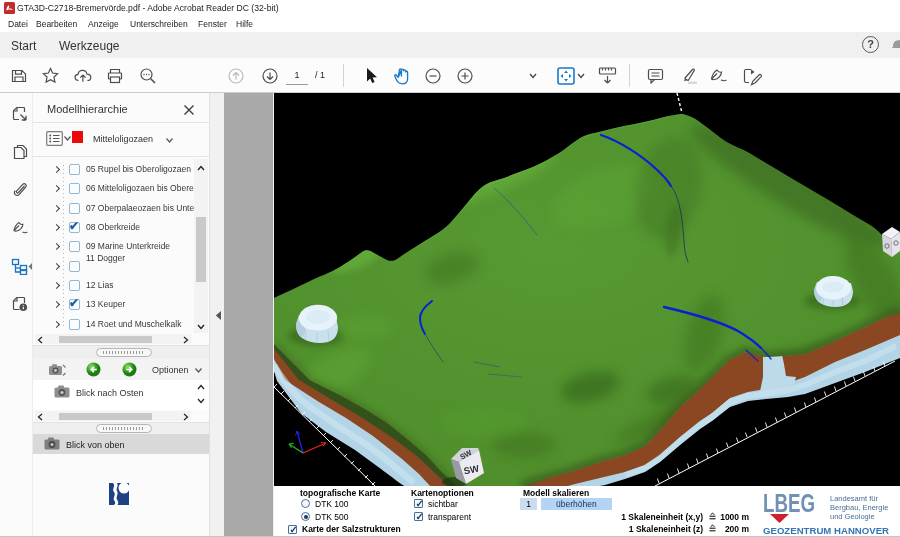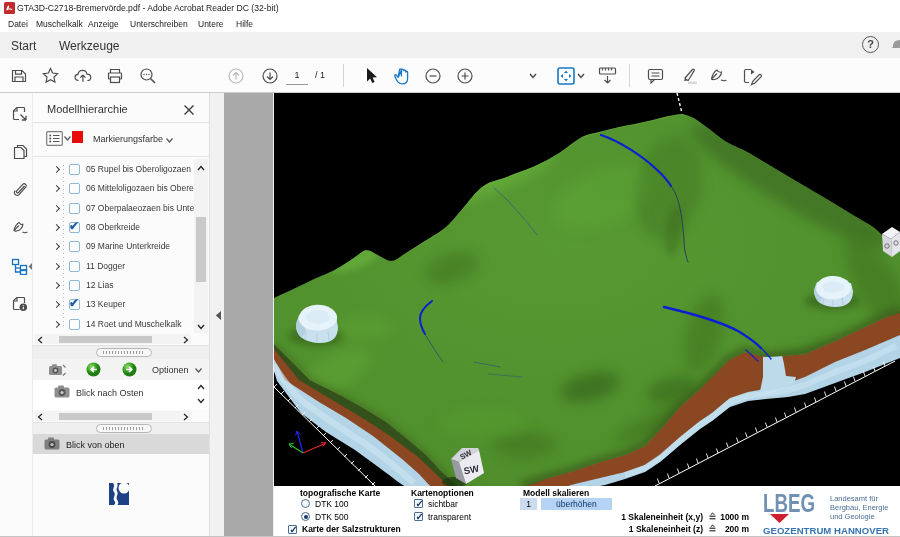--- a/index.html
+++ b/index.html
@@ -52,24 +52,24 @@
 <div id="title" class="abs">
   <svg class="abs" style="left:4px;top:2px" width="11" height="12" viewBox="0 0 11 12">
     <rect x="0" y="0" width="11" height="12" rx="1.5" fill="#c22b2b"></rect>
     <path d="M2.2 8.5 C2.6 6.4 3.4 3.4 4.6 3.4 C5.6 3.4 5.2 5.4 4.4 6.6 C5.6 6.3 7.6 6.4 8.2 7.2 C8.8 8 7.4 8.3 6.2 7.6 C5 7 3 8 2.2 8.5 Z" fill="#fff"></path>
   </svg>
   <div class="txt">GTA3D-C2718-Bremervörde.pdf - Adobe Acrobat Reader DC (32-bit)</div>
 </div>
 
 <div id="menu" class="abs">
   <span style="left:8px">Datei</span>
-  <span style="left:36px">Muschelkalk</span>
+  <span style="left:36px">Bearbeiten</span>
   <span style="left:88px">Anzeige</span>
   <span style="left:130px">Unterschreiben</span>
-  <span style="left:198px">Untere</span>
+  <span style="left:198px">Fenster</span>
   <span style="left:236px">Hilfe</span>
 </div>
 
 <div id="tabbar" class="abs">
   <span class="tab" style="left:11px;top:7px">Start</span>
   <span class="tab" style="left:59px;top:7px">Werkzeuge</span>
 </div>
 <div id="qmark" class="abs">?</div>
 <svg class="abs" style="left:891px;top:37px" width="9" height="14" viewBox="0 0 9 14">
   <path d="M2 10 C2 5 4 4 6 3.4 L9 3 L9 11 L0.5 11 Z" fill="#9a9a9a"></path>
@@ -236,21 +236,21 @@
     <rect x="0.7" y="0.7" width="15.6" height="13.6" rx="1" stroke="#7c7c7c" stroke-width="1.2"></rect>
     <circle cx="4.2" cy="4.5" r="1" fill="#555"></circle>
     <circle cx="4.2" cy="7.5" r="1" fill="#555"></circle>
     <circle cx="4.2" cy="10.5" r="1" fill="#555"></circle>
     <path d="M7 4.5 H13.5 M7 7.5 H13.5 M7 10.5 H13.5" stroke="#555" stroke-width="1.1"></path>
   </svg>
   <svg class="abs" style="left:31px;top:43px" width="7" height="5" viewBox="0 0 7 5">
       <path d="M0.5 0.5 L3.5 4 L6.5 0.5" fill="none" stroke="#555" stroke-width="1.2"></path>
     </svg>
   <div class="abs" style="left:39px;top:38px;width:11px;height:12px;background:#ea0a0a"></div>
-  <div class="abs" style="left:60px;top:41px;font-size:9px;color:#333">Markierungsfarbe</div>
+  <div class="abs" style="left:60px;top:41px;font-size:9px;color:#333">Mitteloligozaen</div>
   <svg class="abs" style="left:133px;top:45px" width="7" height="5" viewBox="0 0 7 5">
       <path d="M0.5 0.5 L3.5 4 L6.5 0.5" fill="none" stroke="#555" stroke-width="1.2"></path>
     </svg>
   <div class="hline" style="top:63px"></div>
 
   <div id="tree" class="abs" style="left:0;top:66px;width:161px;height:175px;overflow:hidden">
     <div class="abs" style="left:30px;top:6px;width:1px;height:164px;background:repeating-linear-gradient(180deg,#bbb 0 1px,transparent 1px 4px)"></div>
     <div class="chev" style="left:21px;top:8px"></div>  
       <div class="cbx" style="left:36px;top:5px"></div>  
       <div class="lbl" style="left:53px;top:5px">05 Rupel bis Oberoligozaen</div>
@@ -261,21 +261,21 @@
       <div class="cbx" style="left:36px;top:44px"></div> 
       <div class="lbl" style="left:53px;top:44px">07 Oberpalaeozaen bis Untere</div>
     <div class="chev" style="left:21px;top:66px"></div> 
       <div class="cbx ckd" style="left:36px;top:63px"></div> 
       <div class="lbl" style="left:53px;top:63px">08 Oberkreide</div>
     <div class="chev" style="left:21px;top:85px"></div> 
       <div class="cbx" style="left:36px;top:82px"></div> 
       <div class="lbl" style="left:53px;top:82px">09 Marine Unterkreide</div>
     <div class="chev" style="left:21px;top:105px"></div>
       <div class="cbx" style="left:36px;top:102px"></div>
-      <div class="lbl" style="left:53px;top:102px">11 Dogger</div>
+      <div class="lbl" style="left:53px;top:94px">11 Dogger</div>
     <div class="chev" style="left:21px;top:124px"></div>
       <div class="cbx" style="left:36px;top:121px"></div>
       <div class="lbl" style="left:53px;top:121px">12 Lias</div>
     <div class="chev" style="left:21px;top:143px"></div>
       <div class="cbx ckd" style="left:36px;top:140px"></div>
       <div class="lbl" style="left:53px;top:140px">13 Keuper</div>
     <div class="chev" style="left:21px;top:163px"></div>
       <div class="cbx" style="left:36px;top:160px"></div>
       <div class="lbl" style="left:53px;top:160px">14 Roet und Muschelkalk</div>
   </div>

